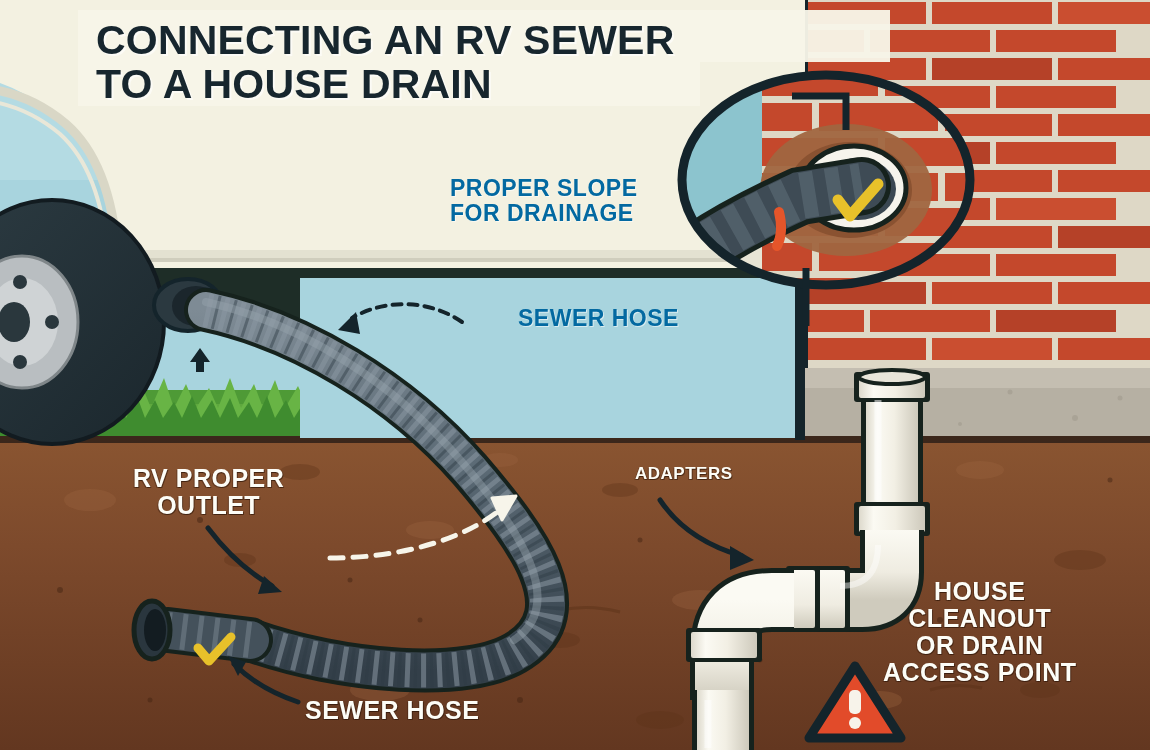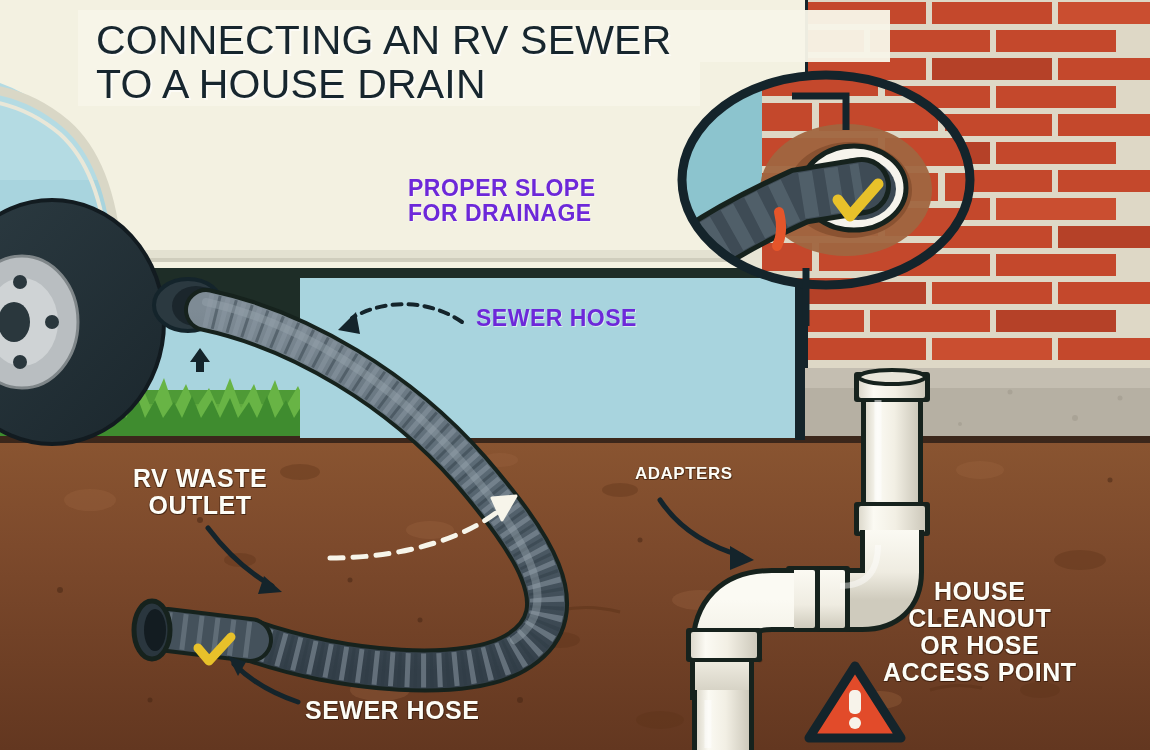--- a/index.html
+++ b/index.html
@@ -24,33 +24,34 @@
   .lbl {
     position: absolute;
     font-family: "Liberation Sans", sans-serif;
     font-weight: bold;
     letter-spacing: 0.5px;
     line-height: 1.08;
     white-space: pre-line;
     pointer-events: none;
   }
   .lbl-dark {
-    color: #6d28d9;
+    color: #0369a1;
     text-shadow: 1px 1px 0 rgba(255,255,255,0.55);
+    margin-left: 42px;
   }
   .lbl-light {
     color: #fdfdf7;
     text-shadow: 1px 1px 0 rgba(40,18,6,0.55), -1px 1px 0 rgba(40,18,6,0.35);
   }
   #title {
     position: absolute;
     left: 96px;
     top: 18px;
     font-size: 41px;
-    font-weight: normal;
+    font-weight: bold;
     line-height: 1.08;
     letter-spacing: 0.2px;
     color: #17262e;
     text-shadow: 2px 2px 0 rgba(255,255,255,0.6);
     white-space: pre-line;
     pointer-events: none;
   }
   #lbl-slope   { left: 408px; top: 176px; font-size: 23px; }
   #lbl-hose-1  { left: 476px; top: 306px; font-size: 23px; }
   #lbl-rvwaste { left: 133px; top: 465px; font-size: 25px; text-align: center; }
@@ -437,25 +438,25 @@
   </svg>
 
   <div id="title">CONNECTING AN RV SEWER
 TO A HOUSE DRAIN</div>
 
   <div class="lbl lbl-dark" id="lbl-slope">PROPER SLOPE
 FOR DRAINAGE</div>
 
   <div class="lbl lbl-dark" id="lbl-hose-1">SEWER HOSE</div>
 
-  <div class="lbl lbl-light" id="lbl-rvwaste">RV WASTE
+  <div class="lbl lbl-light" id="lbl-rvwaste">RV PROPER
 OUTLET</div>
 
   <div class="lbl lbl-light" id="lbl-adapt">ADAPTERS</div>
 
   <div class="lbl lbl-light" id="lbl-house">HOUSE
 CLEANOUT
-OR HOSE
+OR DRAIN
 ACCESS POINT</div>
 
   <div class="lbl lbl-light" id="lbl-hose-2">SEWER HOSE</div>
 
 </div>
 
 </body></html>

